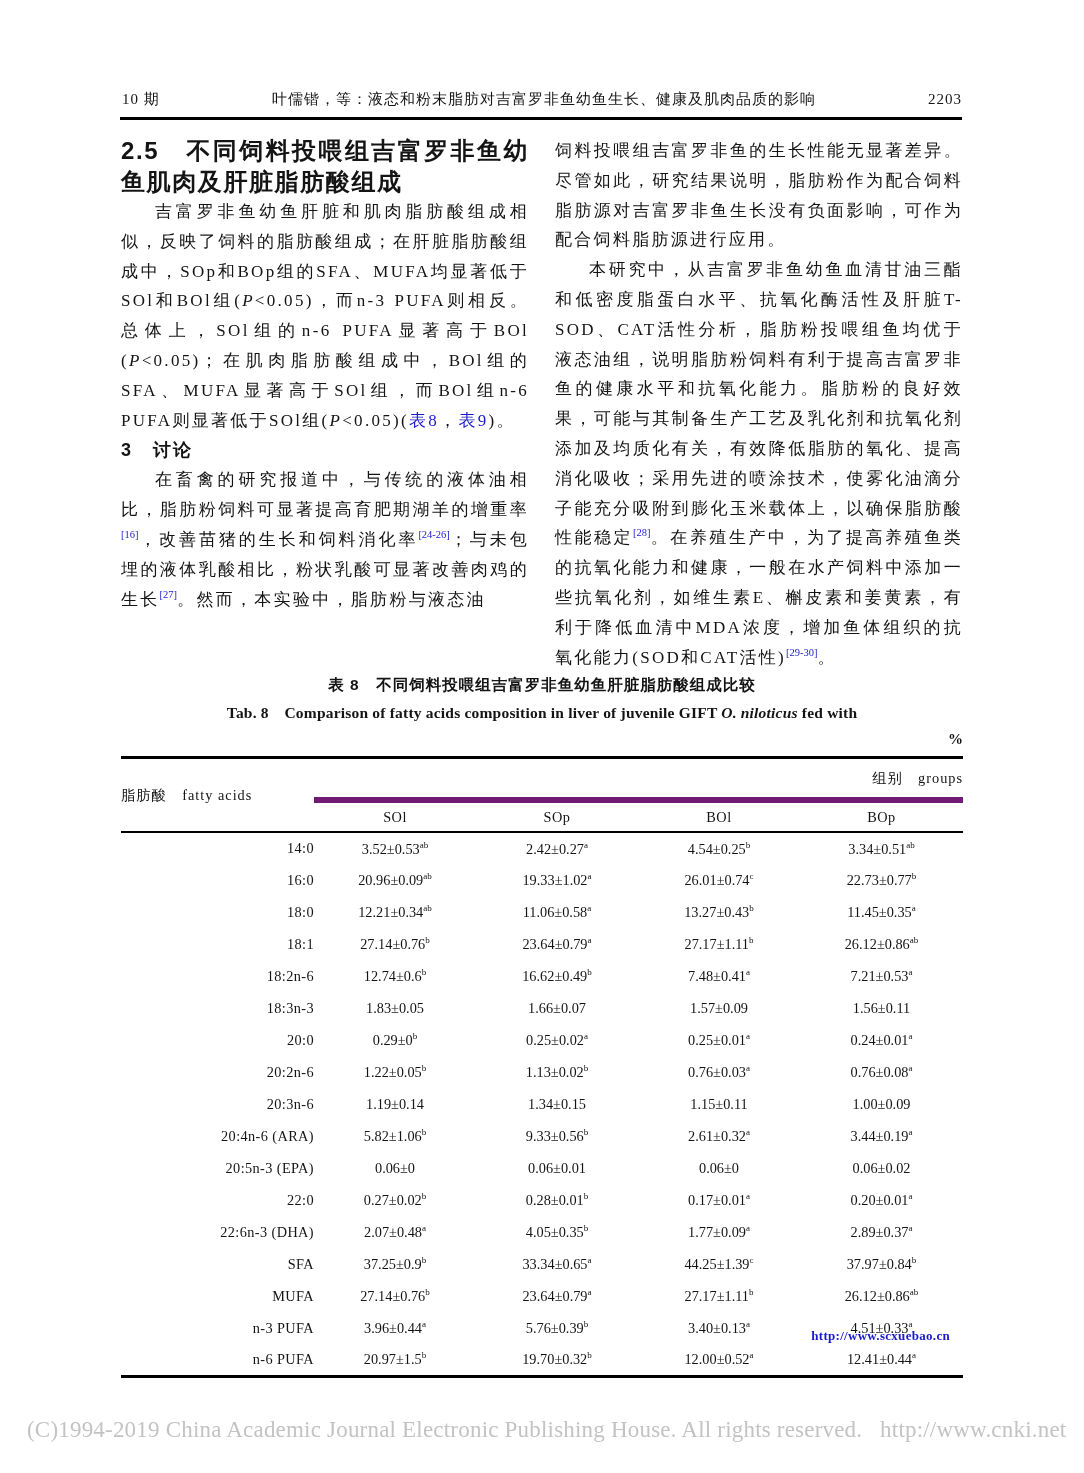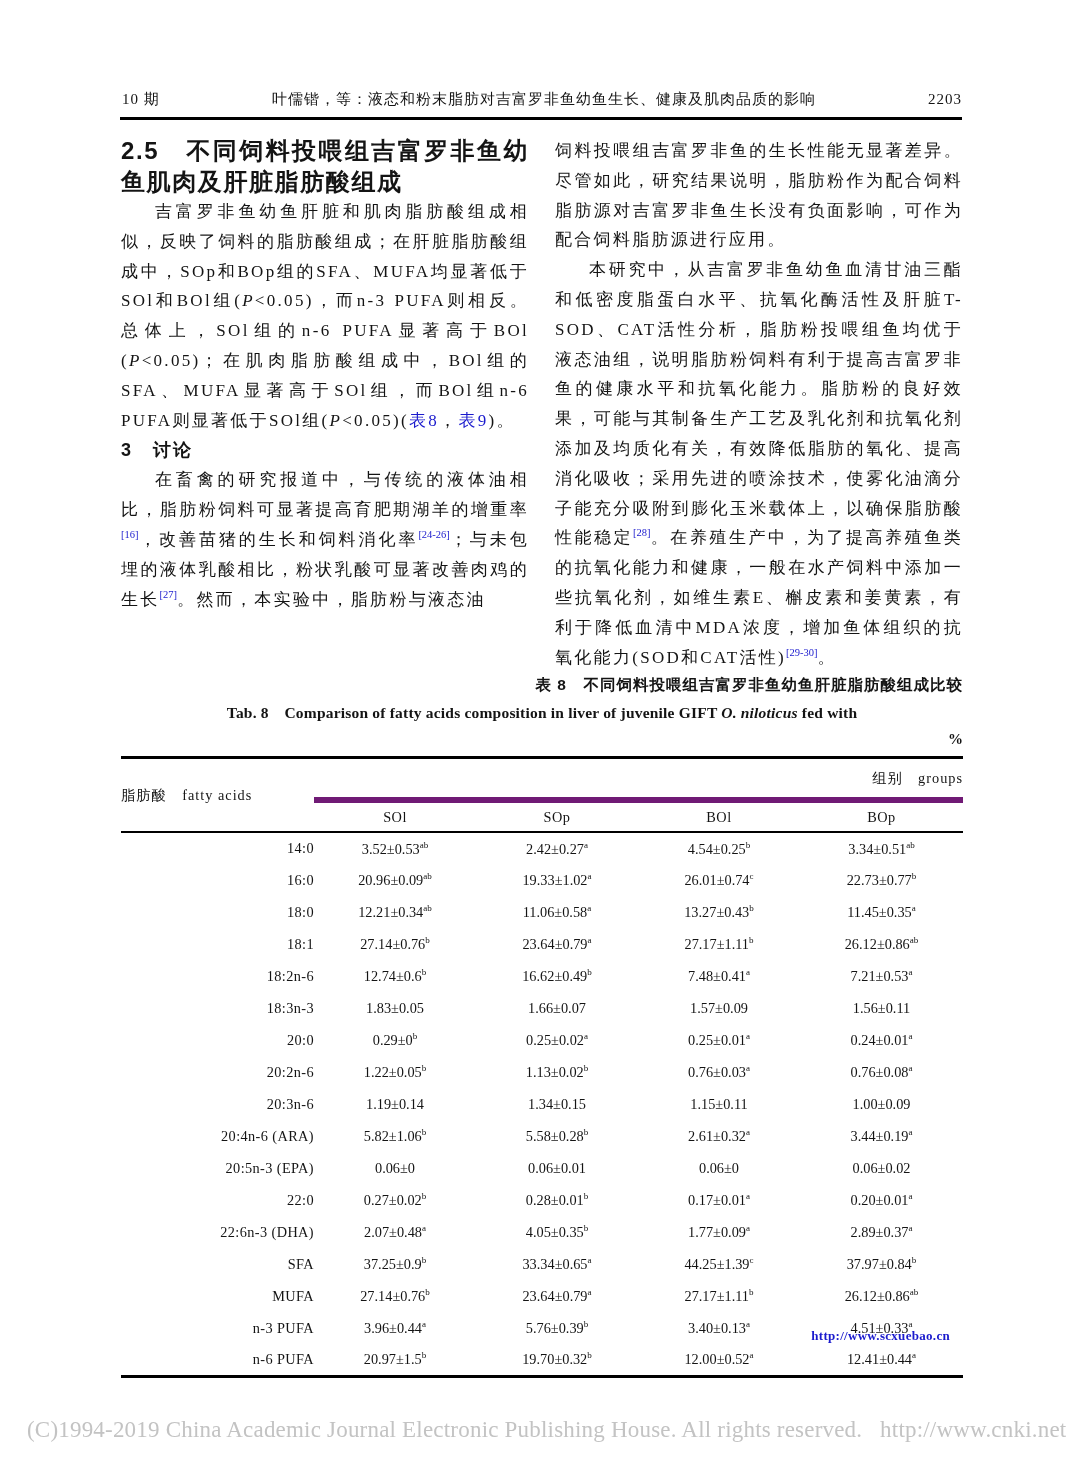--- a/index.html
+++ b/index.html
@@ -38,21 +38,21 @@
   }
   .ref{color:#1a1acd;font-size:10.5px;line-height:0;letter-spacing:0;}
   .blue{color:#1a1acd;margin-top:16px;}
   em{font-style:italic;}
   
   .tbl-title{
     position:absolute;left:121px;top:671px;width:842px;text-align:center;
   }
   .tbl-title .zh{
     font-family:"Liberation Sans","DejaVu Sans",sans-serif;
-    font-weight:bold;font-size:15.5px;line-height:27px;letter-spacing:1px;text-align:right;
+    font-weight:bold;font-size:15.5px;line-height:27px;letter-spacing:1px;
   }
   .tbl-title .en{
     font-weight:bold;font-size:15.5px;line-height:29px;letter-spacing:0.2px;
   }
   .unit{
     position:absolute;right:0px;top:60px;font-weight:bold;font-size:15px;
   }
   
   table.t8{
     position:absolute;left:121px;top:756px;width:842px;
@@ -192,21 +192,21 @@
       <tr>
         <td class="lbl">20:3n-6</td>
         <td><span>1.19±0.14</span></td>
         <td><span>1.34±0.15</span></td>
         <td><span>1.15±0.11</span></td>
         <td><span>1.00±0.09</span></td>
       </tr>
       <tr>
         <td class="lbl">20:4n-6 (ARA)</td>
         <td><span>5.82±1.06</span><sup class="cs">b</sup></td>
-        <td><span>5.58±0.28</span><sup class="cs">b</sup></td>
+        <td><span>9.33±0.56</span><sup class="cs">b</sup></td>
         <td><span>2.61±0.32</span><sup class="cs">a</sup></td>
         <td><span>3.44±0.19</span><sup class="cs">a</sup></td>
       </tr>
       <tr>
         <td class="lbl">20:5n-3 (EPA)</td>
         <td><span>0.06±0</span></td>
         <td><span>0.06±0.01</span></td>
         <td><span>0.06±0</span></td>
         <td><span>0.06±0.02</span></td>
       </tr>

